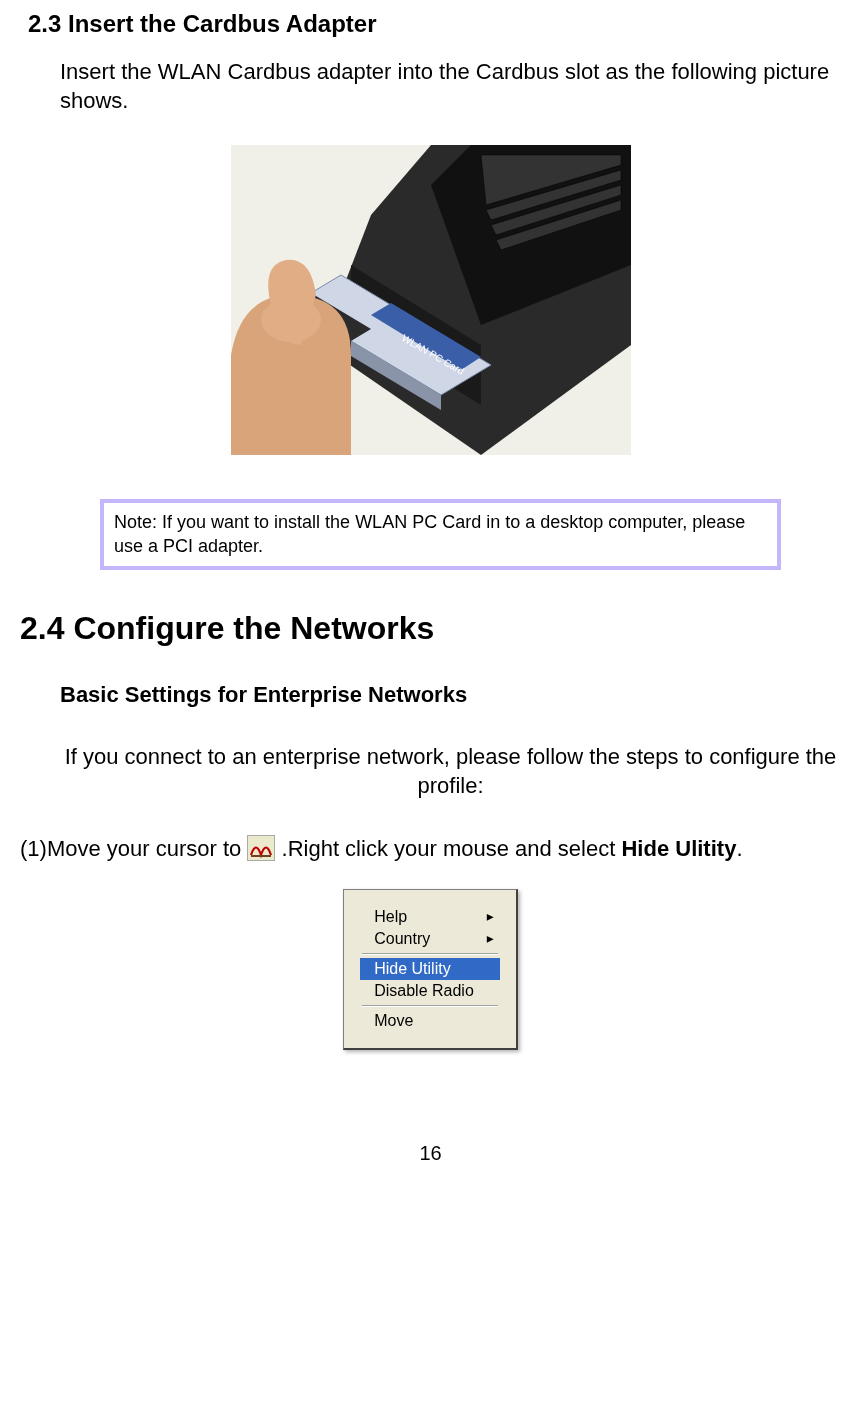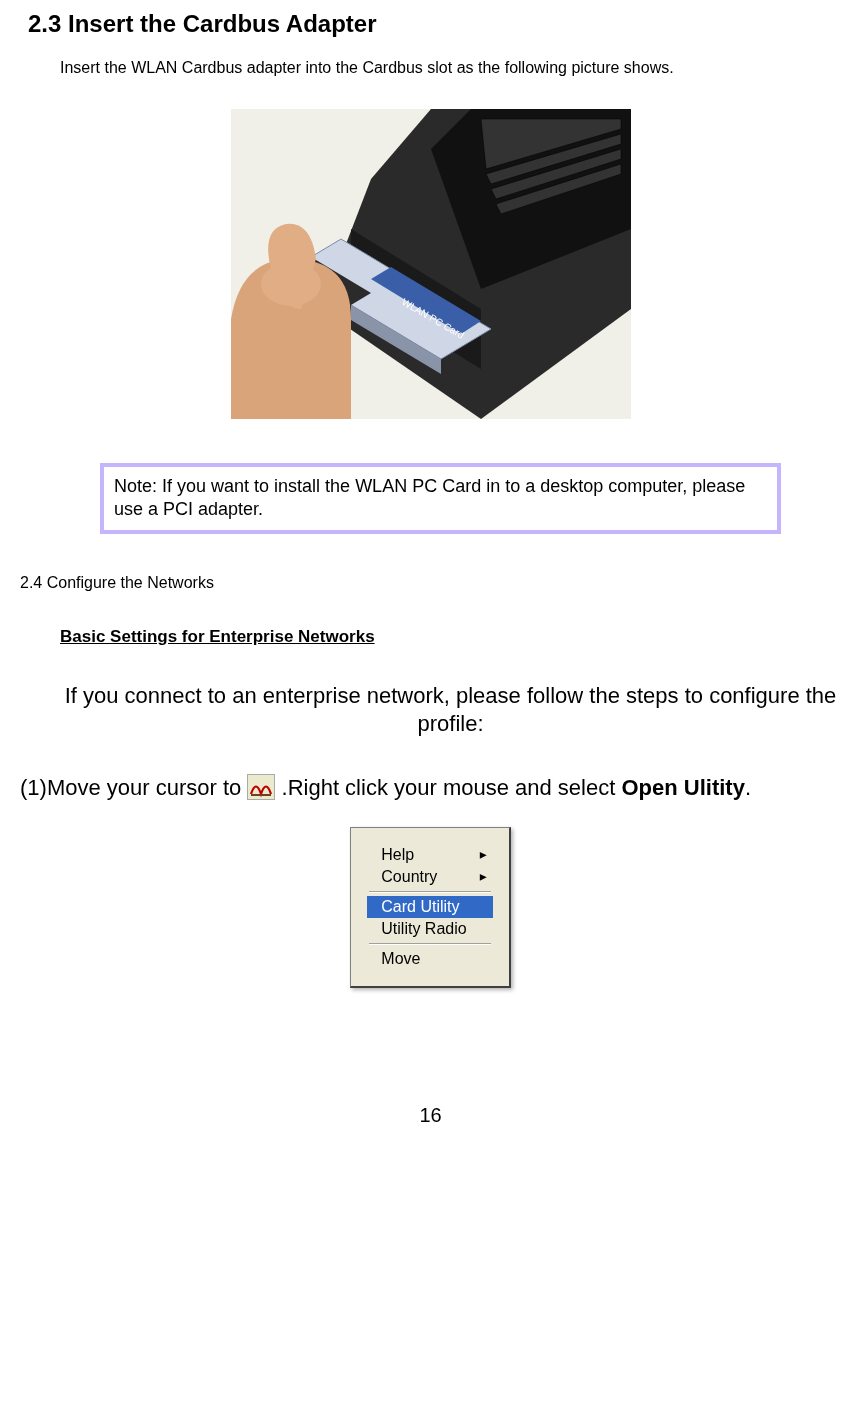--- a/index.html
+++ b/index.html
@@ -9,48 +9,47 @@
       padding: 10px 20px;
       box-sizing: border-box;
       color: #000;
     }
     .heading-23 {
       font-size: 24px;
       font-weight: bold;
       margin: 0 0 20px 8px;
     }
     .para-23 {
-      font-size: 16px;
+      font-size: 22px;
       margin: 0 0 30px 40px;
       line-height: 1.3;
     }
     .figure-insert {
       text-align: center;
       margin-bottom: 40px;
     }
     .figure-insert svg {
       width: 400px;
       height: 310px;
     }
     .note-box {
       border: 4px solid #c4b5fd;
       margin: 0 60px 40px 80px;
       padding: 8px 10px;
       font-size: 18px;
       line-height: 1.3;
     }
     .heading-24 {
-      font-size: 16px;
-      font-weight: normal;
+      font-size: 32px;
+      font-weight: bold;
       margin: 0 0 35px 0;
     }
     .sub-heading {
-      font-size: 17px;
-      font-weight: bold;
-      text-decoration: underline;
+      font-size: 22px;
+      font-weight: bold;
       margin: 17px 0 35px 40px;
     }
     .para-24 {
       font-size: 22px;
       margin: 0 0 35px 40px;
       line-height: 1.3;
       text-align: center;
     }
     .step-line {
       font-size: 22px;
@@ -106,21 +105,21 @@
       border-bottom: 1px solid #fff;
       margin: 3px 2px;
     }
     .ctx-item.selected {
       background: #3169c6;
       color: #fff;
     }
     .page-number {
       text-align: center;
       font-size: 20px;
-      margin-top: 116px;
+      margin-top: 92px;
     }
     .bold {
       font-weight: bold;
     }
   </style>
 </head>
 <body>
 
 <h2 class="heading-23">2.3 Insert the Cardbus Adapter</h2>
 
@@ -176,28 +175,28 @@
 <p class="step-line">
   <span>(1)Move your cursor to </span>
   <span class="inline-icon">
     <svg viewBox="0 0 26 24">
       <rect x="0" y="0" width="26" height="24" fill="#eceacc"></rect>
       <path d="M3,19 Q8,4 13,19 Q18,4 23,19" stroke="#c00000" stroke-width="2.2" fill="none"></path>
       <rect x="3" y="19" width="20" height="2" fill="#704020"></rect>
     </svg>
   </span>
   <span>.Right click your mouse and select </span>
-  <span class="bold">Open Ulitity</span><span>.</span>
+  <span class="bold">Hide Ulitity</span><span>.</span>
 </p>
 
 <div class="menu-figure">
   <div class="ctx-menu">
     <div class="ctx-item has-sub">Help</div>
     <div class="ctx-item has-sub">Country</div>
     <div class="ctx-sep"></div>
-    <div class="ctx-item selected">Card Utility</div>
-    <div class="ctx-item">Utility Radio</div>
+    <div class="ctx-item selected">Hide Utility</div>
+    <div class="ctx-item">Disable Radio</div>
     <div class="ctx-sep"></div>
     <div class="ctx-item">Move</div>
   </div>
 </div>
 
 <div class="page-number">16</div>
 
 </body></html>

